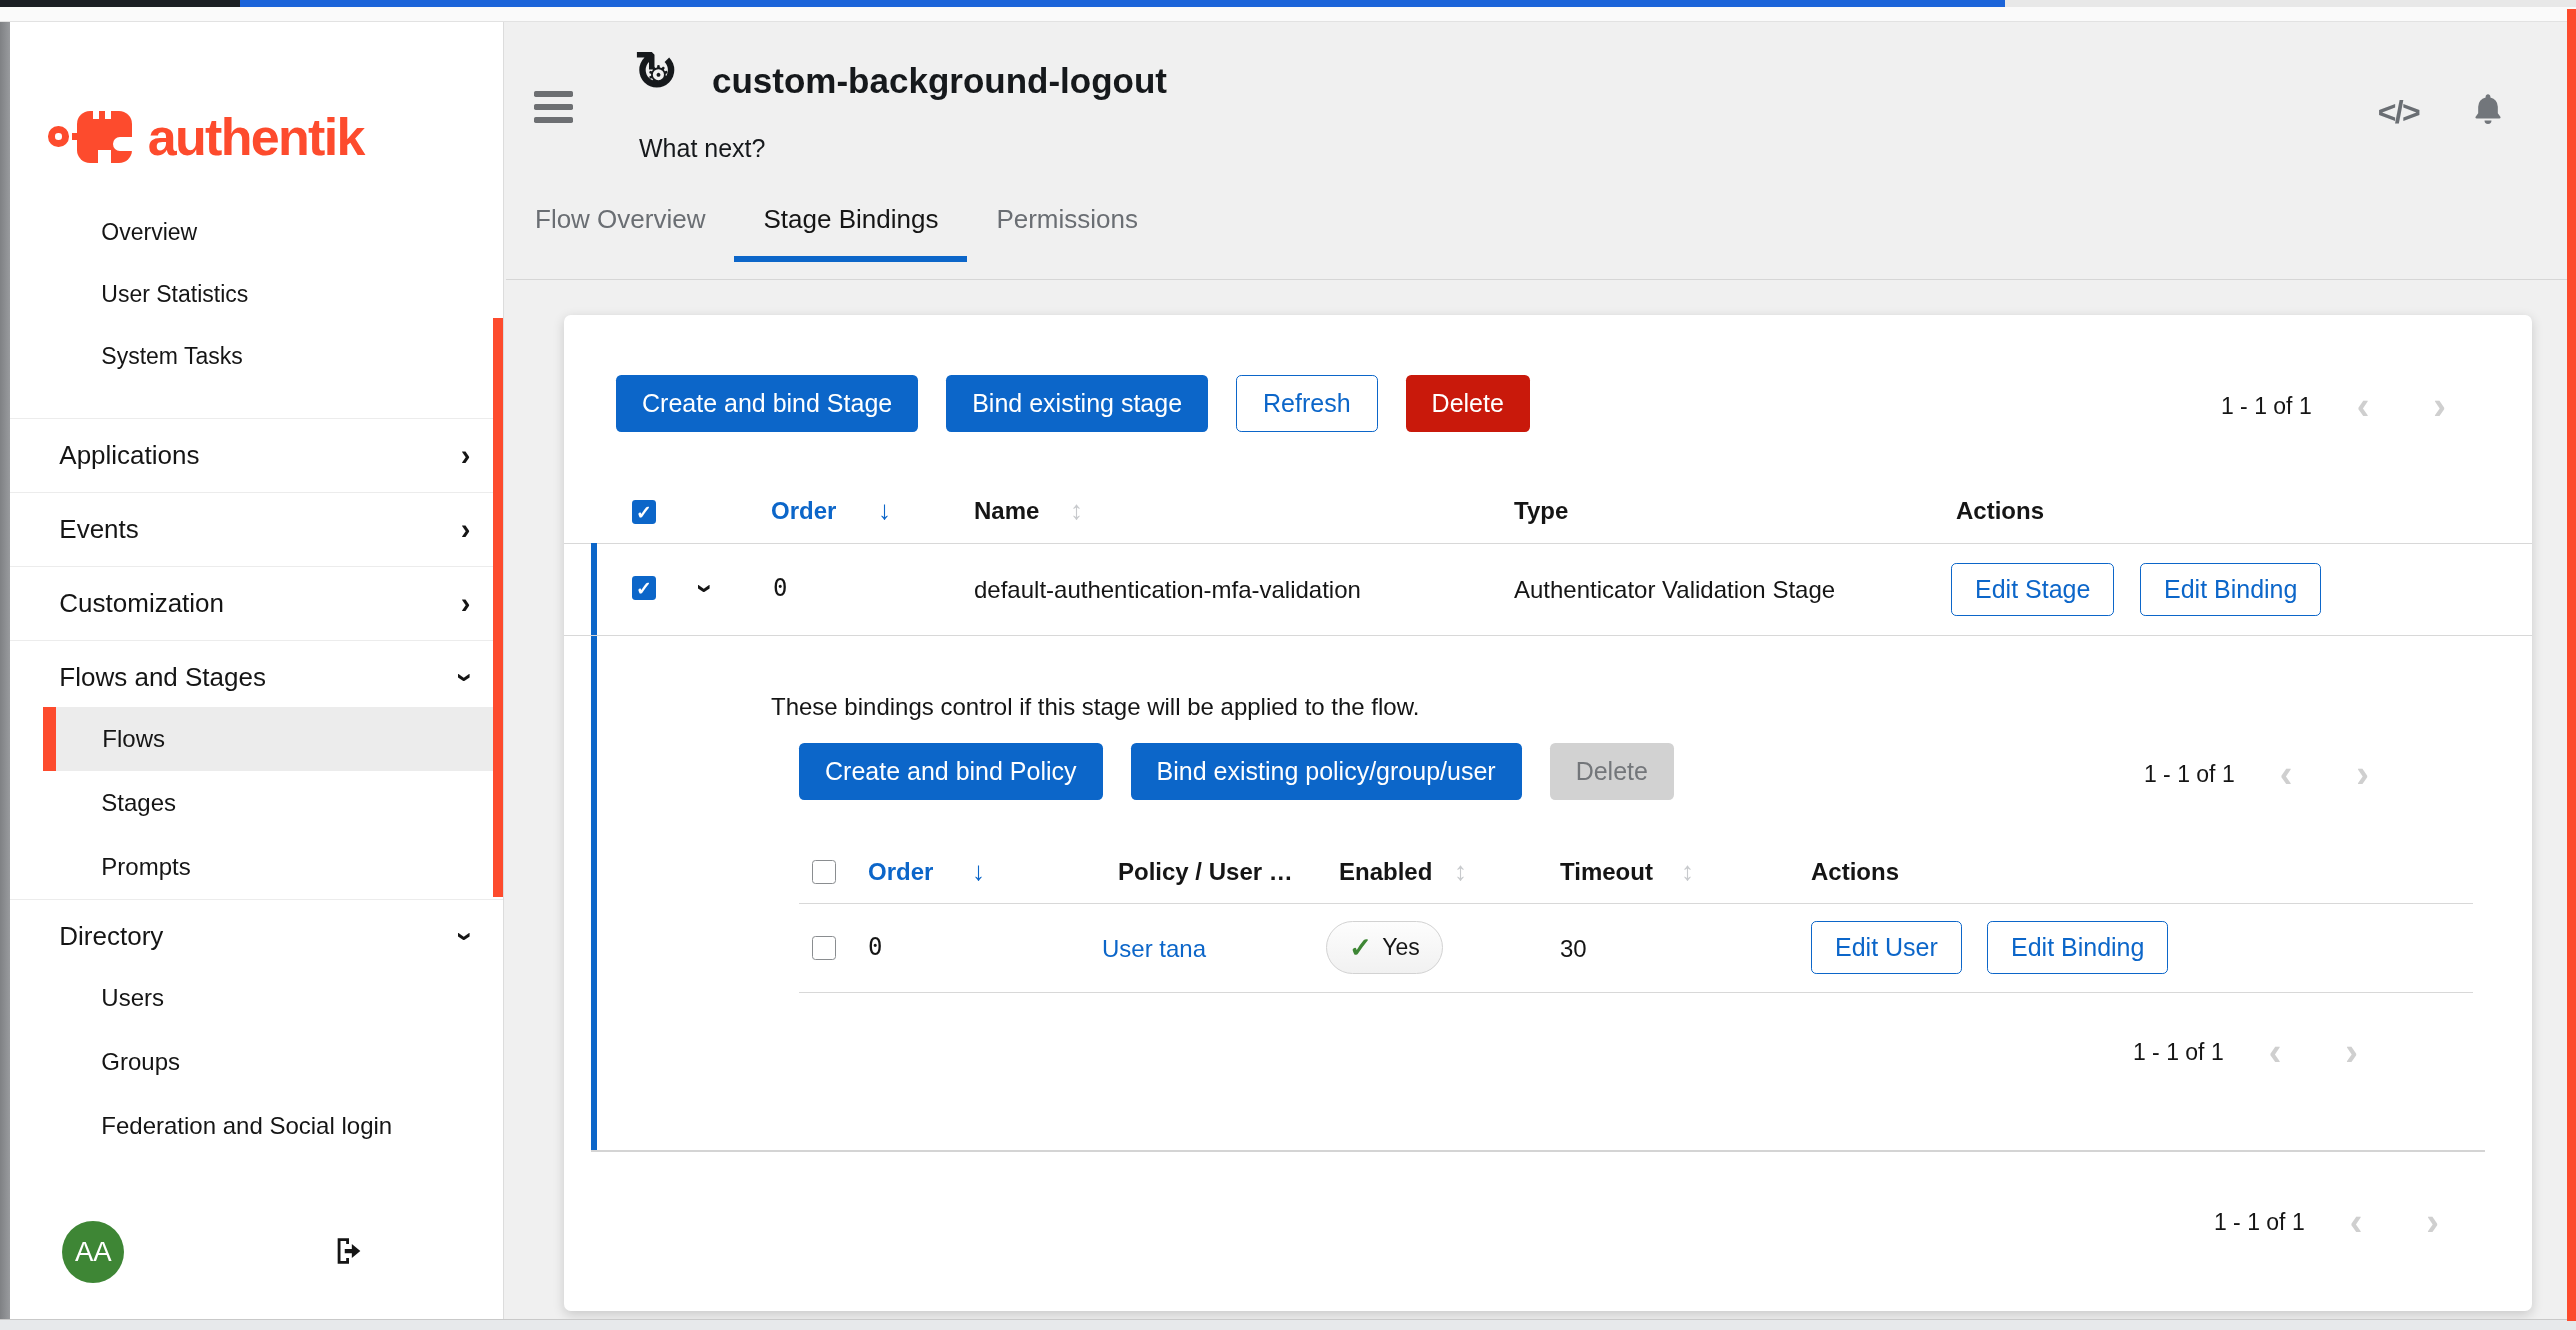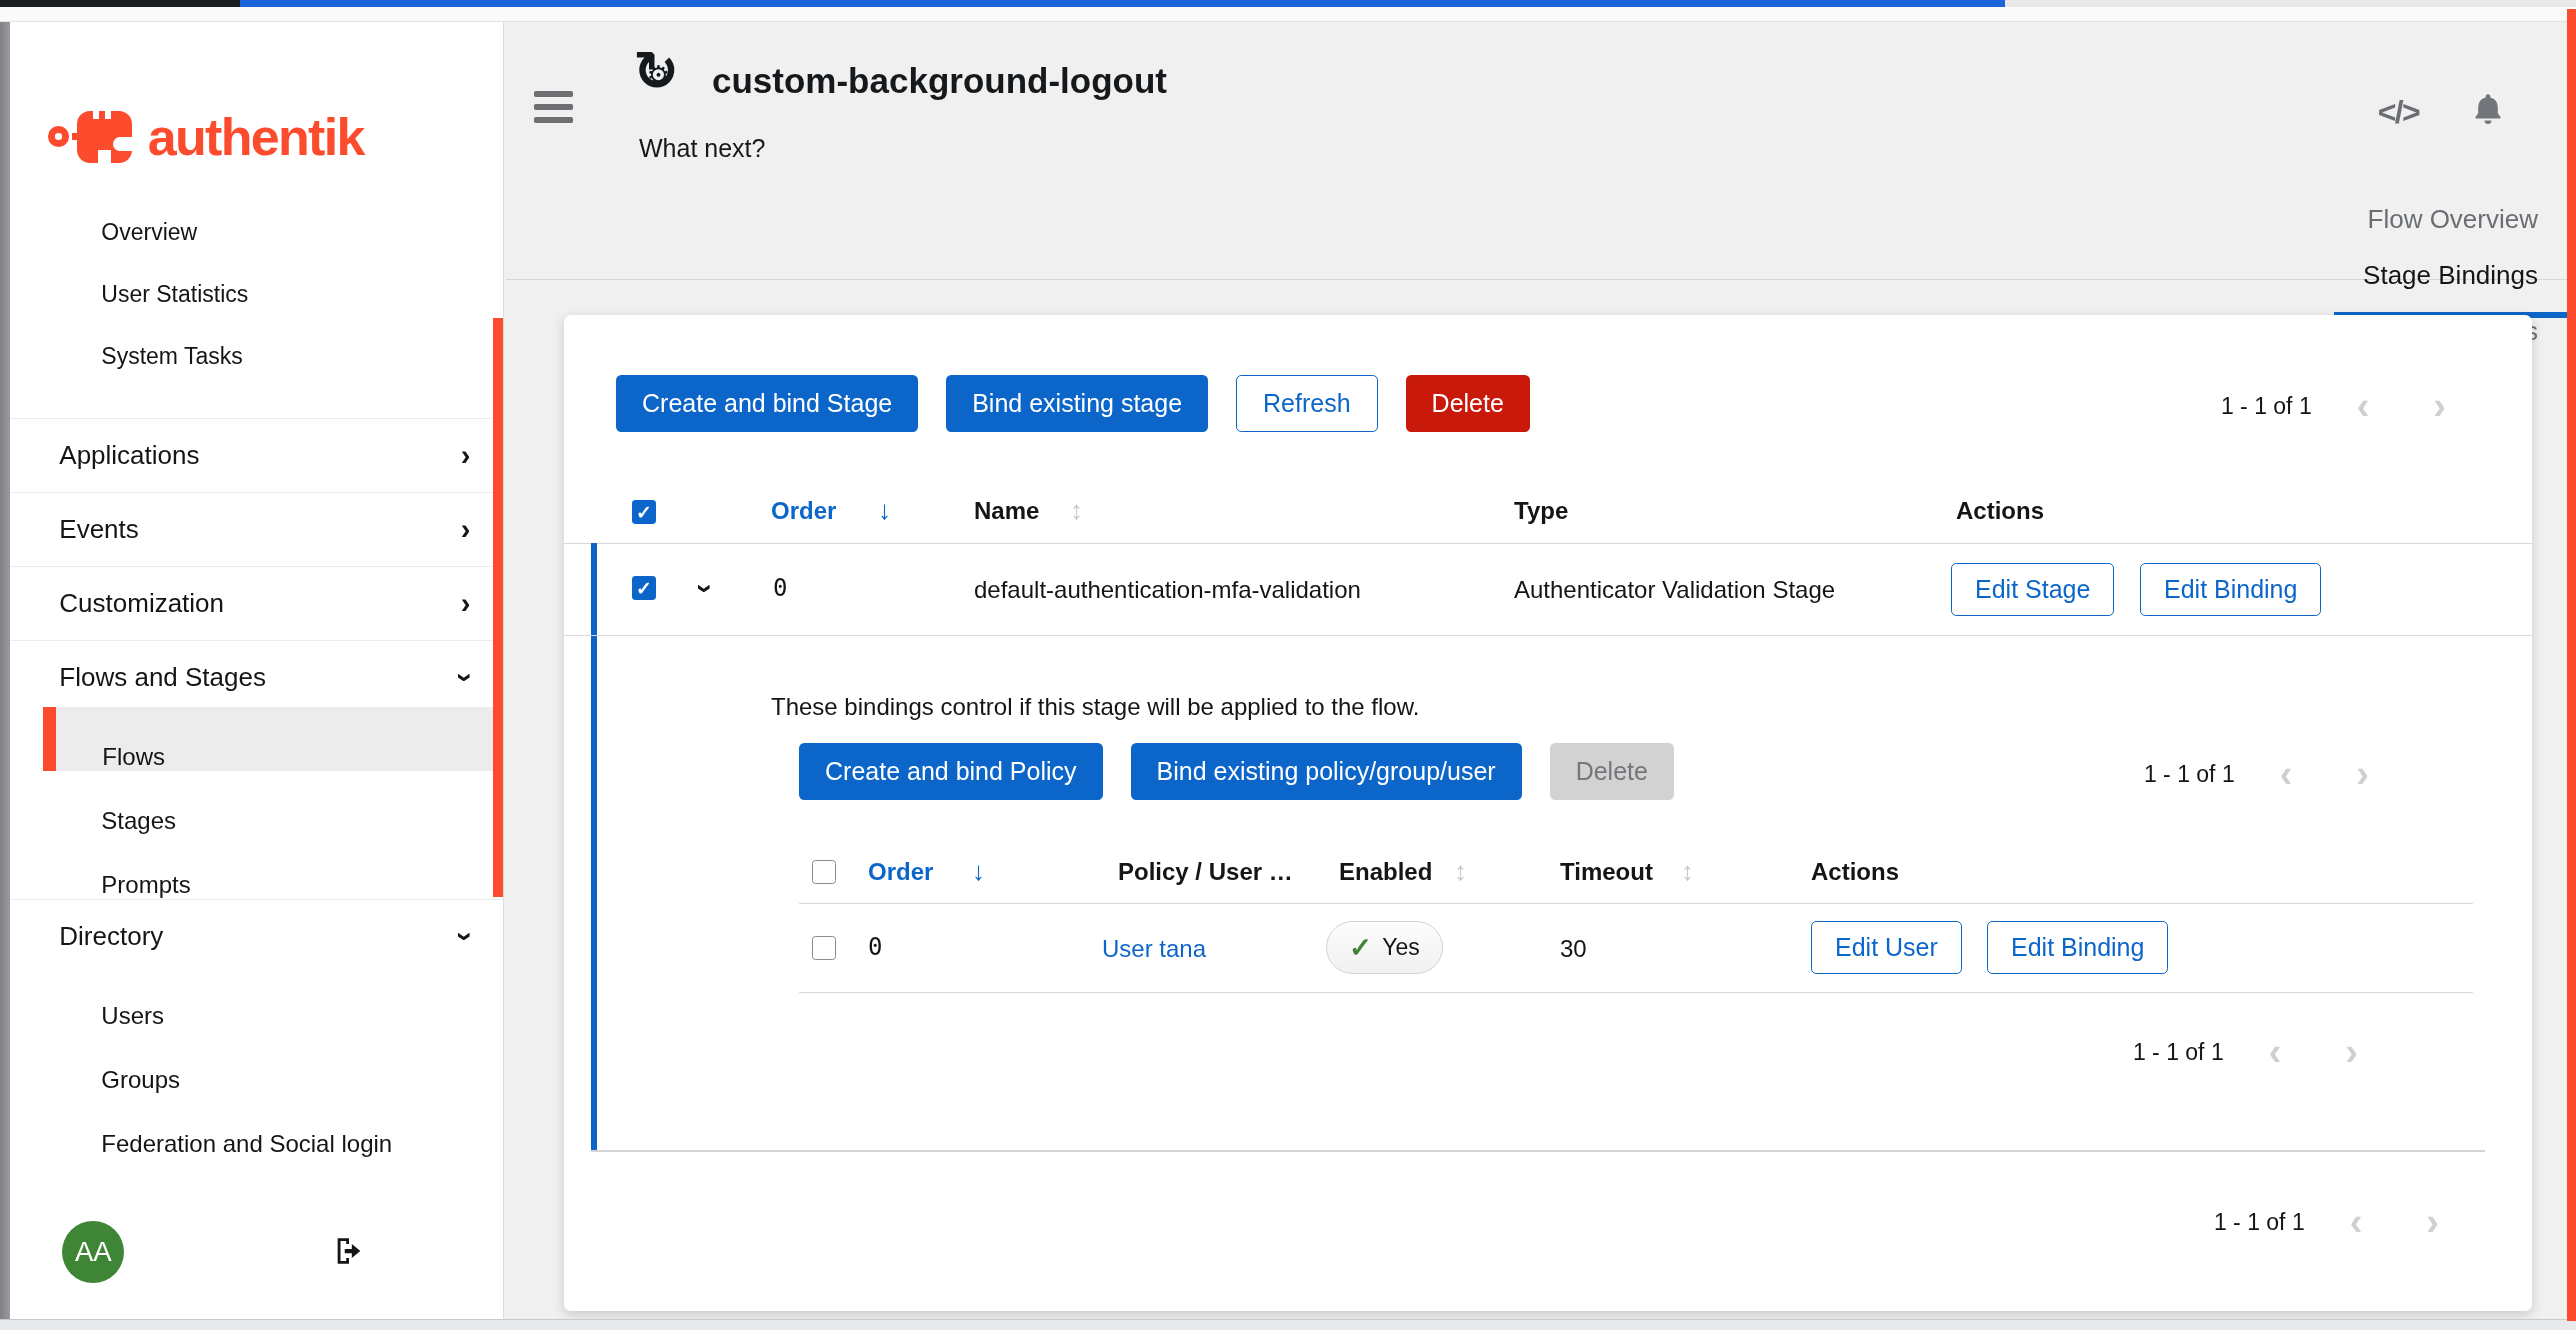--- a/index.html
+++ b/index.html
@@ -36,43 +36,43 @@
   .logo-text { font-size:52px; font-weight:bold; color:#fd4b2d; letter-spacing:-1.7px;}
 
   .nav { margin-top:0; }
   .nav-item { height:62px; display:flex; align-items:center; padding-left:91px; font-size:23px; cursor:pointer;}
   .nav-gap { height:31px; }
   .nav-group { height:74px; border-top:1.7px solid #ececec; display:flex; align-items:center;
                justify-content:space-between; padding:0 33px 0 49px; font-size:26px; cursor:pointer;}
   .nav-group .chev { font-size:29px; font-weight:bold; color:#151515; line-height:1;}
   .chev-down { display:inline-block; transform:rotate(90deg); }
   .sub-list { margin-top:-6.9px; }
-  .sub-item { height:64px; display:flex; align-items:flex-end; padding-left:91px; font-size:24px; cursor:pointer;}
+  .sub-item { height:64px; display:flex; align-items:center; padding-left:91px; font-size:24px; cursor:pointer;}
   .sub-item.active { background:#ececec; border-left:13px solid #fd4b2d; margin-left:33px; padding-left:46px;}
   .avatar-row { position:absolute; left:52px; right:34px; bottom:36px; display:flex; align-items:center;
                 justify-content:space-between;}
   .avatar { width:62px; height:62px; border-radius:50%; background:#3e8635; color:#ffffff; font-size:27.5px;
             display:flex; align-items:center; justify-content:center; cursor:pointer;}
   .logout { margin-right:103px; cursor:pointer;}
 
   
   .main { position:absolute; left:506px; top:22px; width:2061px; height:1297px; background:#f0f0f0; z-index:5;}
   .hamburger { position:absolute; left:28px; top:69px; width:39px; cursor:pointer;}
   .hamburger div { height:6px; background:#6d6f72; border-radius:1.7px; margin-bottom:6.9px;}
   .flow-icon { position:absolute; left:127px; top:24px; width:52px; height:53px; font-family:"DejaVu Sans",sans-serif;}
   .flow-icon .rot { position:absolute; left:0; top:-6.9px; font-size:55px; font-weight:bold; color:#16191c;}
   .flow-icon .gear { position:absolute; left:13.7px; top:13.7px; font-size:26px; color:#16191c;}
   .page-title { position:absolute; left:206px; top:39px; font-size:35px; font-weight:600; color:#16191c;}
   .page-subtitle { position:absolute; left:133px; top:112px; font-size:25px; color:#16191c;}
   .api-icon { position:absolute; right:148px; top:72px; font-size:32px; font-weight:bold; color:#6a6e73;
               letter-spacing:-1.7px; cursor:pointer;}
   .bell { position:absolute; right:60px; top:69px; cursor:pointer;}
 
-  .tabs { position:absolute; left:0; top:182px; width:100%; height:76px; display:flex; align-items:flex-end;
-          border-bottom:1.7px solid #d6d6d6;flex-direction:column; }
+  .tabs { position:absolute; left:0; top:182px; width:100%; height:76px; display:flex; align-items:flex-start;
+          border-bottom:1.7px solid #d6d6d6; }
   .tab { padding:0 29px 20.6px 29px; font-size:26px; color:#6a6e73; cursor:pointer; border-bottom:6px solid transparent;
          margin-bottom:-1.7px; white-space:nowrap;}
   .tab.active { color:#151515; border-bottom-color:#0c66c9; }
 
   
   .card { position:absolute; left:58px; top:293px; width:1968px; height:996px; background:#ffffff;
           border-radius:6.9px; box-shadow:0 3.4px 12px rgba(0,0,0,0.16);padding-left:32px;}
 
   .btn { display:inline-flex; align-items:center; justify-content:center; height:57px; padding:0 26px;
          border-radius:5.2px; font-size:25px; font-family:"Liberation Sans",sans-serif; cursor:pointer; border:none;}

